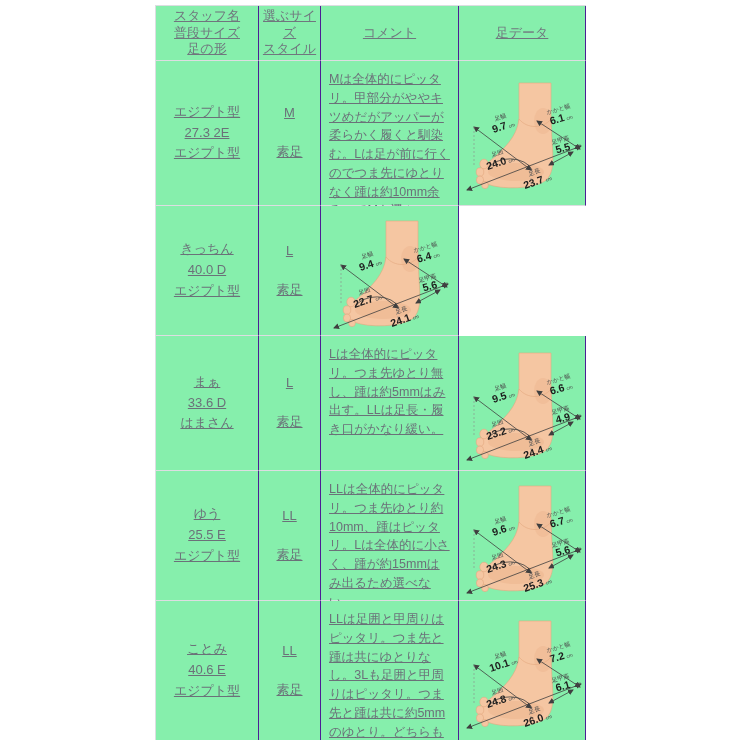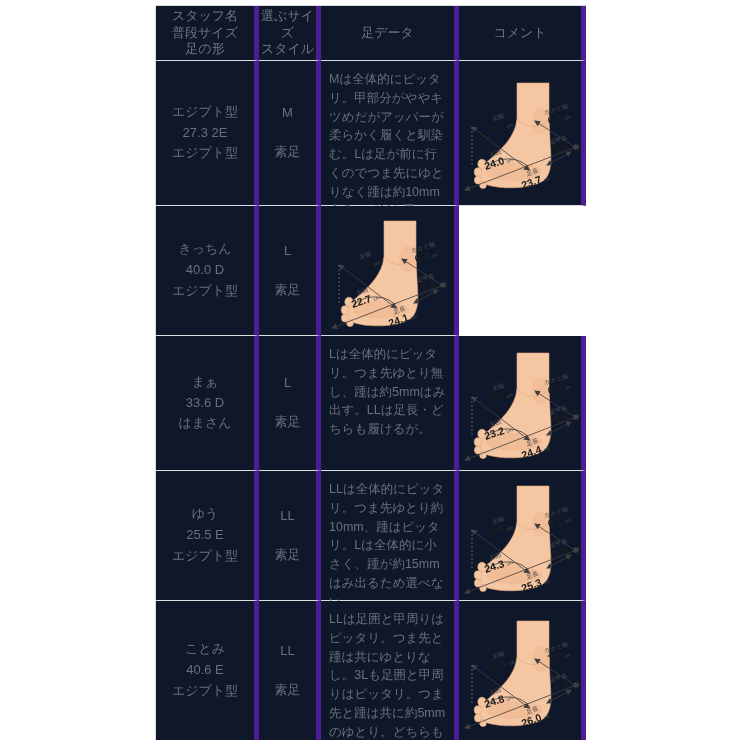--- a/index.html
+++ b/index.html
@@ -1,21 +1,21 @@
 <!DOCTYPE html>
 <html><head>
 <meta charset="utf-8">
 <style>
   html,body{margin:0;padding:0;background:#ffffff;}
   body{width:740px;height:740px;position:relative;font-family:"Liberation Sans","DejaVu Sans",sans-serif;overflow:hidden;}
   .size-table{position:absolute;left:155px;top:5px;width:430px;border-top:1px solid #dcdee1;border-left:1px solid #dcdee1;color:#6b7179;}
   .trow{display:grid;grid-template-columns:103px 62px 138px 127px;}
-  .cell{border-right:5px solid #4c1d95;border-bottom:1px solid #dcdee1;box-sizing:border-box;
+  .cell{border-right:1px solid #4c1d95;border-bottom:1px solid #dcdee1;box-sizing:border-box;
         display:flex;flex-direction:column;align-items:center;justify-content:center;
-        text-align:center;font-size:13px;line-height:1.6;background:#0f172a;white-space:pre-line;}
+        text-align:center;font-size:13px;line-height:1.6;background:#86efac;white-space:pre-line;text-decoration:underline;}
   .trow.head .cell{height:55px;font-size:13px;color:#70767e;line-height:1.3;}
   .row-0 .cell{height:145px}.row-1 .cell{height:130px}.row-2 .cell{height:135px}
   .row-3 .cell{height:130px}.row-4 .cell{height:140px}
   .cell.comment{align-items:flex-start;justify-content:flex-start;text-align:left;
         padding:9px 8px;font-size:12.5px;line-height:1.5;white-space:normal;}
   .cell.sizecol .choice{margin-bottom:18px;}
   .cell.footcol{padding:2px;}
   .fd svg{display:block}
   .fd .m-name{font-size:6px;fill:#4a4a4a;}
   .fd .m-val{font-size:10.5px;font-weight:bold;fill:#1d1d1d;}
@@ -26,22 +26,22 @@
 </head>
 <body>
 
 <div class="size-table">
   <div class="trow head">
     <div class="cell">スタッフ名
 普段サイズ
 足の形</div>
     <div class="cell">選ぶサイズ
 スタイル</div>
+    <div class="cell">コメント</div>
     <div class="cell">足データ</div>
-    <div class="cell">コメント</div>
   </div>
   <div id="tbody">
   <div class="trow row-0">
     <div class="cell">
       <div>エジプト型</div>
       <div>27.3 2E</div>
       <div>エジプト型</div>
     </div>
     <div class="cell sizecol">
       <div class="choice">M</div>
@@ -173,21 +173,21 @@
   <div class="trow row-2">
     <div class="cell">
       <div>まぁ</div>
       <div>33.6 D</div>
       <div>はまさん</div>
     </div>
     <div class="cell sizecol">
       <div class="choice">L</div>
       <div>素足</div>
     </div>
-    <div class="cell comment">Lは全体的にピッタリ。つま先ゆとり無し、踵は約5mmはみ出す。LLは足長・どちらも履けるが。</div>
+    <div class="cell comment">Lは全体的にピッタリ。つま先ゆとり無し、踵は約5mmはみ出す。LLは足長・履き口がかなり緩い。</div>
     <div class="cell footcol">
       <div class="fd">
         <svg width="123" height="124" viewBox="0 0 123 124">
           <defs>
             <marker id="arw" markerWidth="6" markerHeight="6" refX="5" refY="3" orient="auto-start-reverse" markerUnits="userSpaceOnUse">
               <path d="M0,0 L6,3 L0,6 z" fill="#3f3f3f"></path>
             </marker>
           </defs>
 
           <g>

